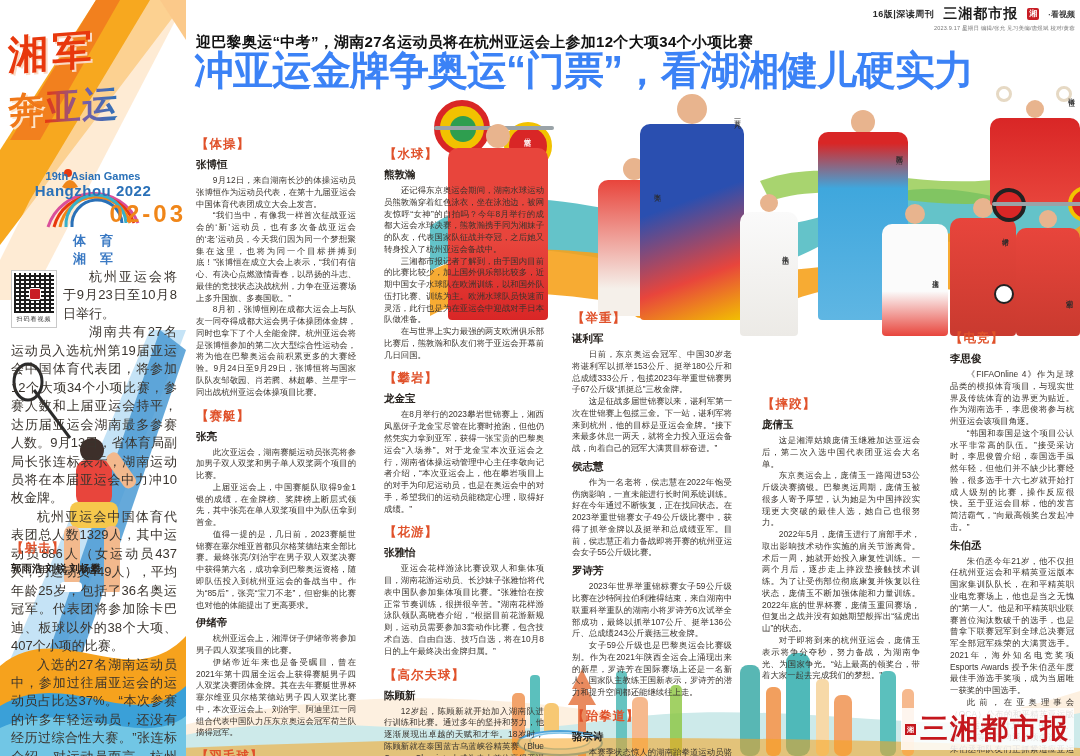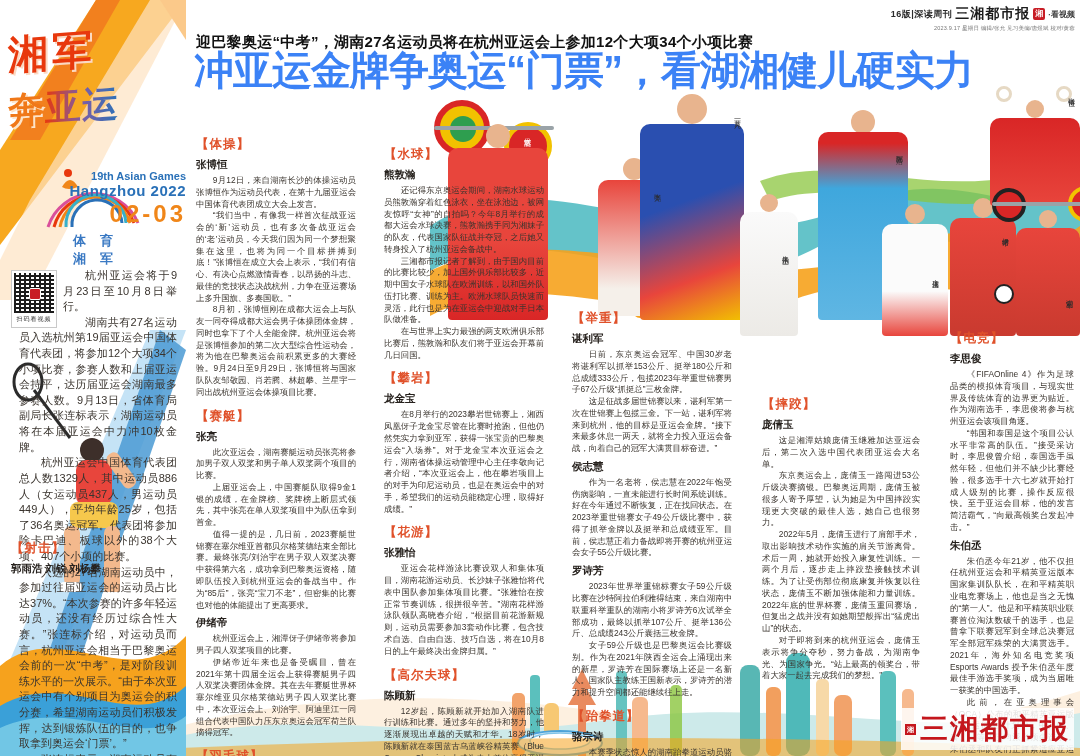--- a/index.html
+++ b/index.html
@@ -4,21 +4,21 @@
 <style>
   * { margin:0; padding:0; box-sizing:border-box; }
   html,body { background:#888; }
   #page {
     position:relative; width:1080px; height:756px; margin:0 auto;
     background:#fff; overflow:hidden;
     font-family:"Liberation Sans", sans-serif; color:#35302b;
   }
   
   #masthead { position:absolute; left:870px; top:5px; width:205px; text-align:right; z-index:30; }
-  .mh-line1 { display:flex; justify-content:flex-end; align-items:center; gap:3px; }
+  .mh-line1 { display:flex; justify-content:flex-end; align-items:center; gap:9px; }
   .mh-edition { font-size:9px; font-weight:bold; color:#2b2b2b; letter-spacing:.5px; }
   .mh-paper { font-size:14px; font-weight:900; color:#1d1d1d; letter-spacing:1px; }
   .mh-badge { display:inline-block; width:12px; height:12px; background:#c81d25; color:#fff;
     font-size:8px; line-height:12px; text-align:center; border-radius:2px; font-weight:bold; }
   .mh-video { font-size:8px; color:#444; font-weight:bold; }
   .mh-date { font-size:5.5px; color:#777; margin-top:2px; letter-spacing:.2px; }
   
   #kicker { position:absolute; left:196px; top:33px; width:760px; font-size:15px;
     font-weight:bold; color:#111; z-index:25; letter-spacing:.3px; }
   #headline { position:absolute; left:194px; top:50px; width:886px; font-size:40px; line-height:1.0;
@@ -27,41 +27,41 @@
   #sidebar { position:absolute; left:0; top:0; width:186px; height:756px; background:#fff; overflow:hidden; z-index:20; }
   .sb-deco { position:absolute; pointer-events:none; }
   #sb-banner { position:absolute; left:8px; top:22px; width:170px; transform:skewY(-4deg); z-index:5; }
   .sb-t1 { font-size:40px; font-weight:900; color:#e8380d; letter-spacing:4px;
     text-shadow:2px 2px 0 #fbd9c3; }
   .sb-t2 { font-size:36px; font-weight:900; margin-top:4px; letter-spacing:1px; }
   .sb-t2 .ben { color:#f07818; text-shadow:2px 2px 0 #fde3c8; }
   .sb-t2 .yayun { background:linear-gradient(90deg,#e8380d,#7b5ea7,#2a71b8);
     -webkit-background-clip:text; background-clip:text; color:transparent; }
   #sb-fan { position:absolute; left:38px; top:165px; z-index:4; }
-  #sb-en { position:absolute; left:0; top:238px; width:186px; text-align:right; z-index:5; }
+  #sb-en { position:absolute; left:0; top:238px; width:186px; text-align:center; z-index:5; }
   .sb-en1 { font-size:11px; font-weight:bold; color:#2a71b8; }
   .sb-en2 { font-size:15px; font-weight:900; color:#2a71b8; letter-spacing:.5px; }
   
   #sb-pageno { position:absolute; left:0; top:205px; width:186px; text-align:right;
     font-size:24px; font-weight:900; color:#f08619; letter-spacing:3px; z-index:5; }
   #sb-section { position:absolute; left:0; top:232px; width:186px; text-align:center; z-index:5; }
   .sb-word { font-size:13px; font-weight:bold; color:#3a79c3; letter-spacing:14px; text-indent:14px; }
   
   #sb-intro { position:absolute; left:11px; top:268px; width:166px; z-index:6; }
   #sb-qr { float:left; width:46px; height:58px; border:1px solid #c9c9c9; margin:2px 6px 2px 0;
     padding:2px; background:#fff; position:relative; }
   #qr-pattern { width:40px; height:40px;
     background-image:
       repeating-linear-gradient(0deg,#1c1c1c 0 2px,transparent 2px 4px),
       repeating-linear-gradient(90deg,#1c1c1c 0 2px,transparent 2px 5px);
     position:relative; }
   #qr-pattern::after { content:""; position:absolute; left:15px; top:15px; width:10px; height:10px;
     background:#c81d25; border-radius:2px; border:1px solid #fff; }
   .qr-caption { font-size:6px; text-align:center; color:#333; margin-top:2px; letter-spacing:1px; }
-  .intro-p { font-size:11px; line-height:1.42; text-align:justify; text-indent:2em; color:#3a342e;padding-left:8px; }
+  .intro-p { font-size:13px; line-height:1.42; text-align:justify; text-indent:2em; color:#3a342e; }
   .byline { font-size:7.5px; font-weight:bold; color:#2b2b2b; margin-top:3px; line-height:1.4; }
   
   #sb-shooting { position:absolute; left:11px; top:540px; width:166px; z-index:6; }
   
   .sec-header { font-size:12.5px; font-weight:900; color:#e0512a; letter-spacing:1px; margin:9px 0 4px; }
   .sec-header:first-child { margin-top:0; }
   .athlete-name { font-size:10.5px; font-weight:900; color:#26211d; margin:5px 0 3px; }
   .para { font-size:8.4px; line-height:1.4; text-align:justify; text-indent:2em; color:#3a342e; }
   .column { position:absolute; z-index:15; }
   .col1 { left:196px; top:136px; width:160px; }

